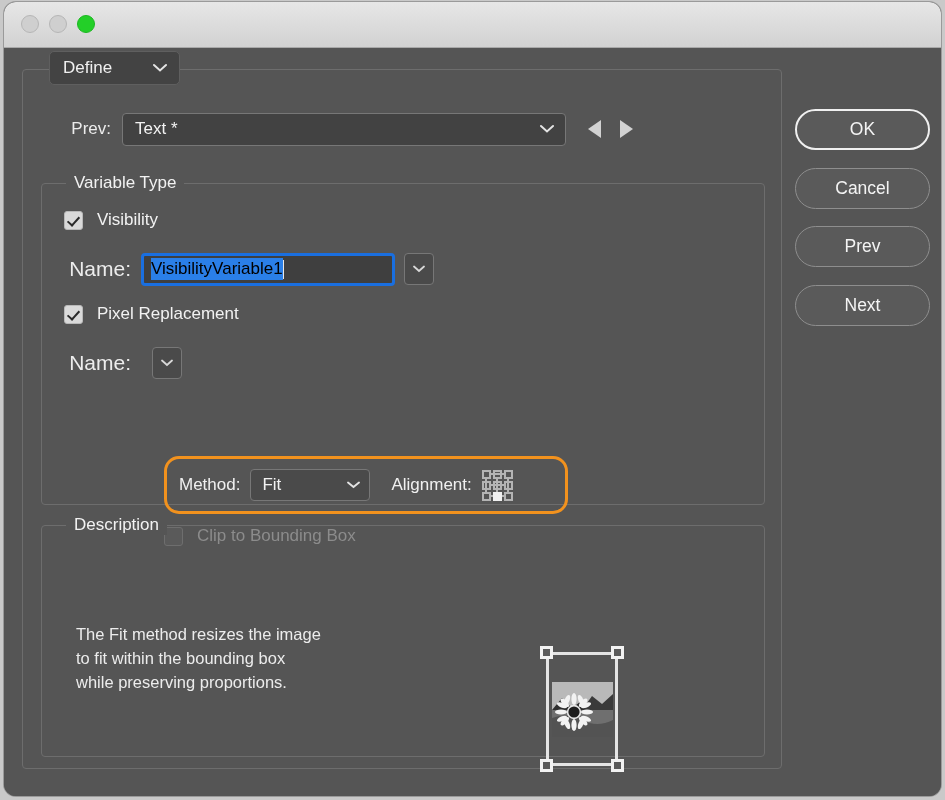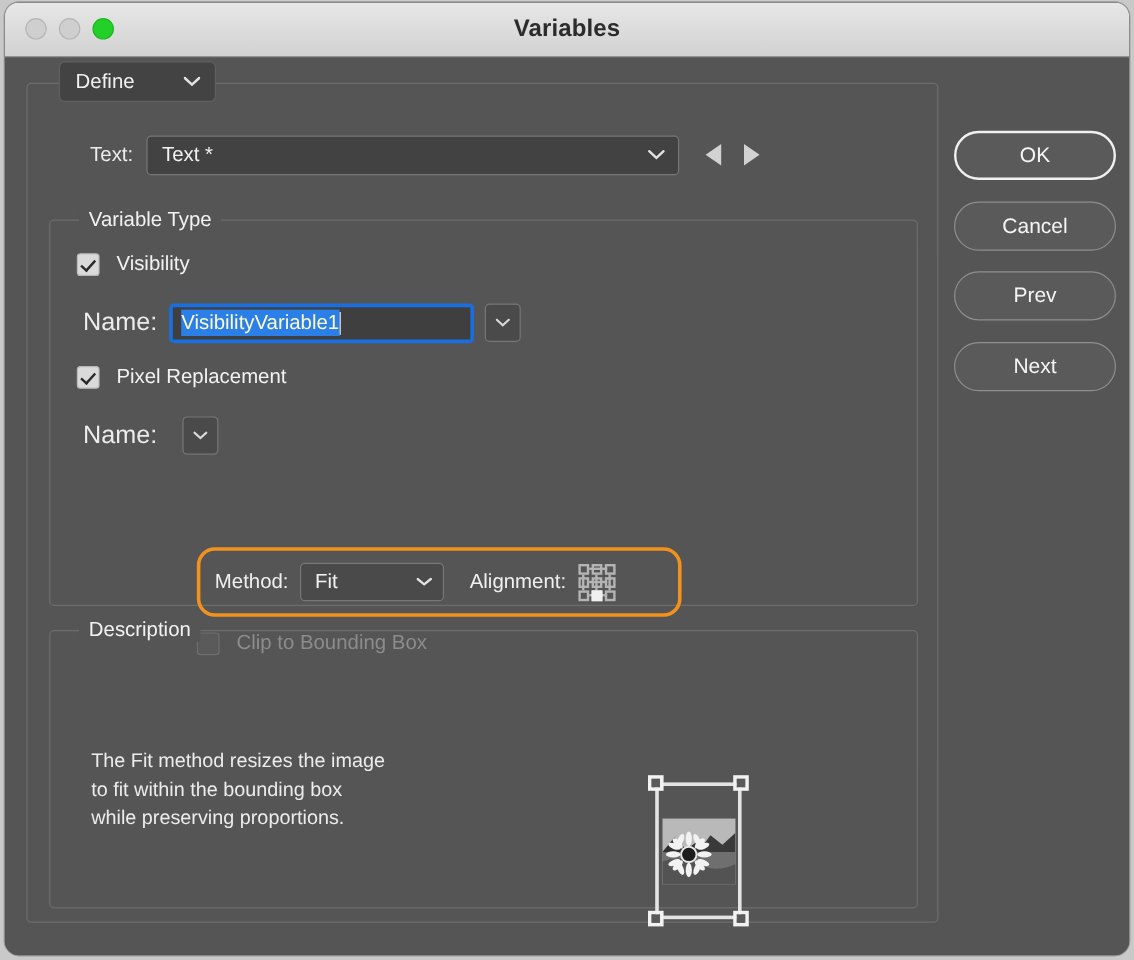--- a/index.html
+++ b/index.html
@@ -244,21 +244,21 @@
     color: #f2f2f2;
     font-size: 17px;
     overflow: hidden;
   }
   .name-input.focused {
     border: 2px solid #1a6fe0;
     box-shadow: 0 0 0 1px #1a6fe0;
   }
   .sel-text {
     background: #2a7fe8;
-    color: #fef9c3;
+    color: #000000;
     padding: 1px 0;
   }
   .caret {
     display: inline-block;
     width: 1px;
     height: 19px;
     background: #e8e8e8;
     margin-left: 0px;
   }
   .stepper {
@@ -417,38 +417,37 @@
 <body>
 
 <div class="window">
 
   <div class="titlebar">
     <div class="traffic">
       <div class="dot close"></div>
       <div class="dot min"></div>
       <div class="dot zoom"></div>
     </div>
-    <div class="title">Variables</div>
   </div>
 
   <div class="dialog-body">
 
     <div class="outer-box">
 
       <div class="define-btn">
         <span>Define</span>
         <span class="chev">
           <svg width="14" height="9" viewBox="0 0 14 9">
               <path d="M1 1.5 L7 7 L13 1.5" stroke="#e3e3e3" stroke-width="2" fill="none" stroke-linecap="round"></path>
             </svg>
         </span>
       </div>
 
       <div class="layer-row">
-        <div class="layer-label">Text:</div>
+        <div class="layer-label">Prev:</div>
         <div class="layer-select">
           <span>Text *</span>
           <span class="chev">
             <svg width="14" height="9" viewBox="0 0 14 9">
                 <path d="M1 1.5 L7 7 L13 1.5" stroke="#e3e3e3" stroke-width="2" fill="none" stroke-linecap="round"></path>
               </svg>
           </span>
         </div>
         <div class="navarrows">
           <div class="tri left"></div>

